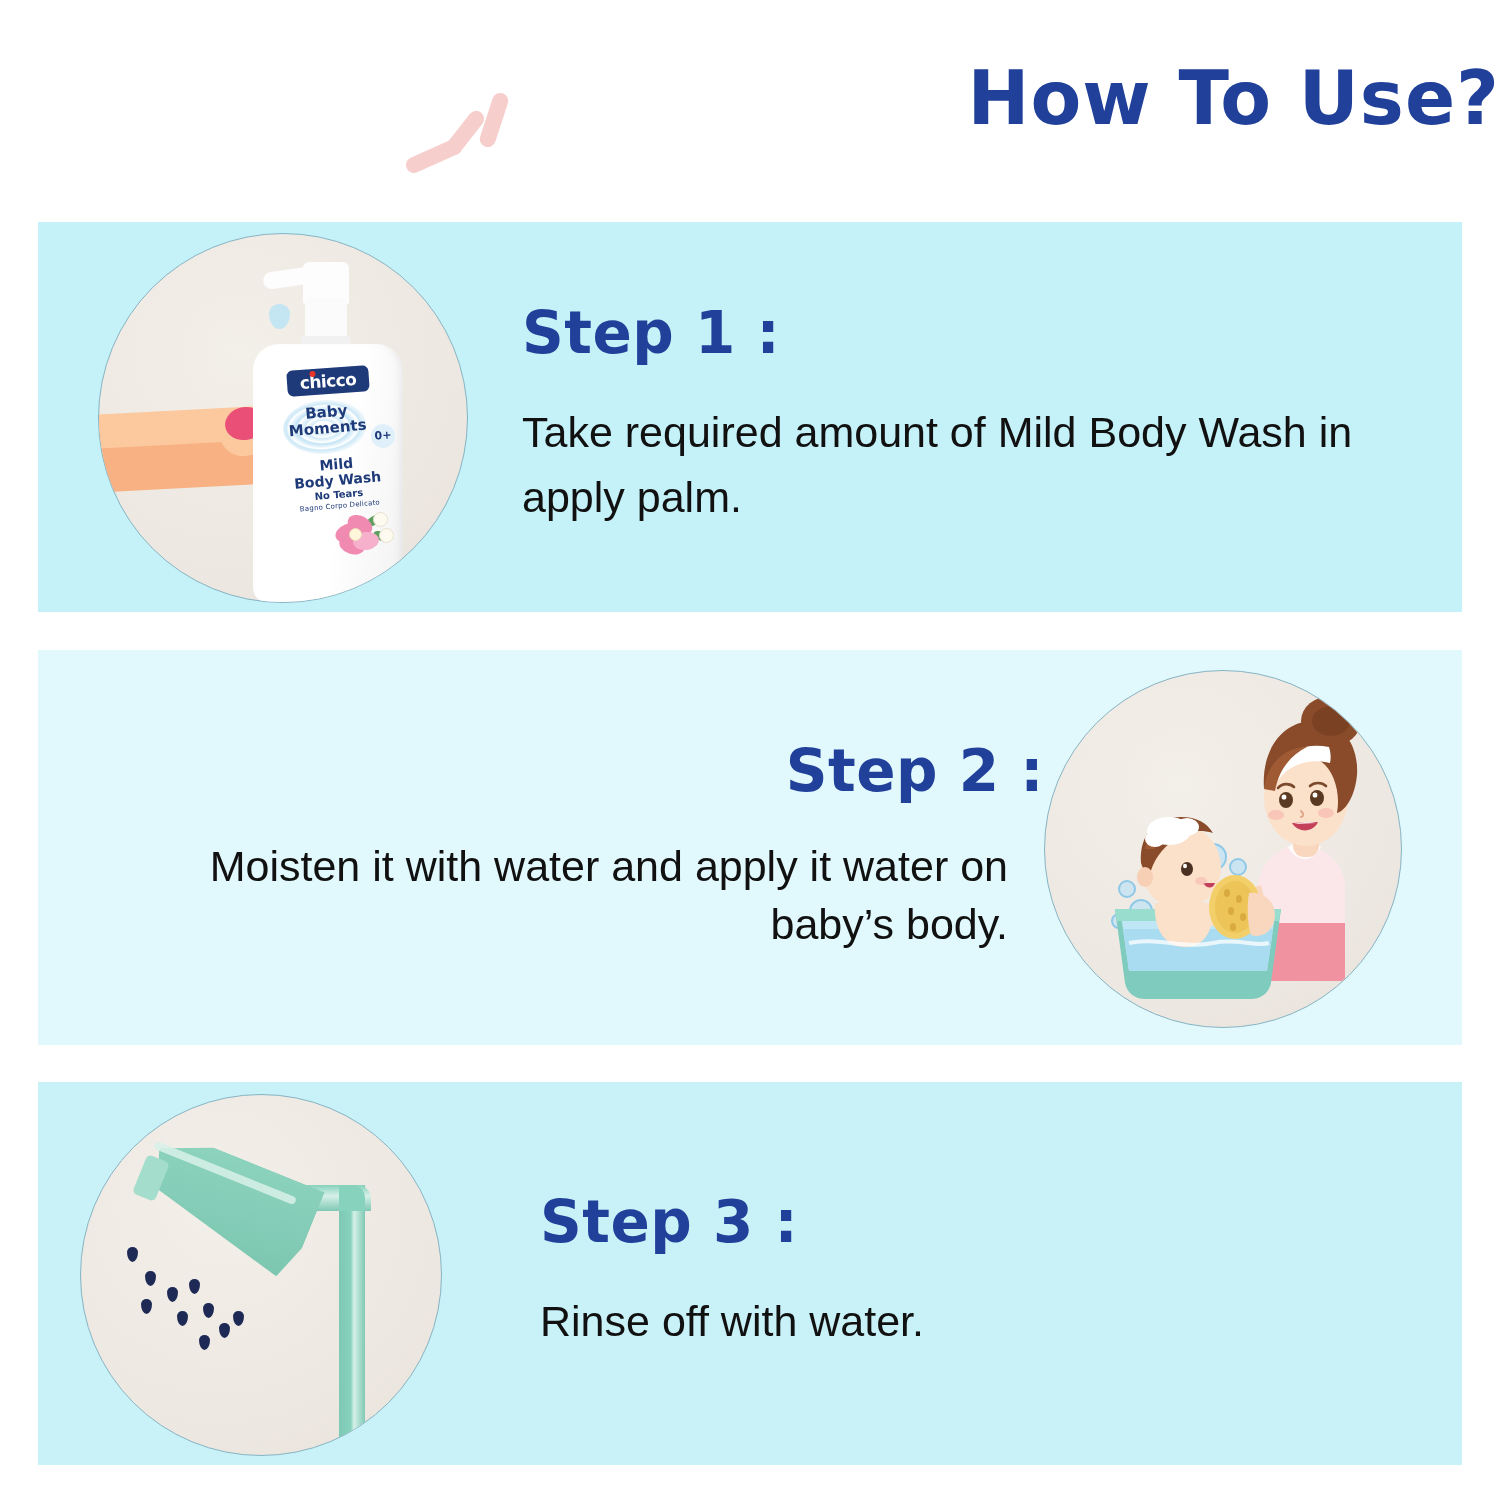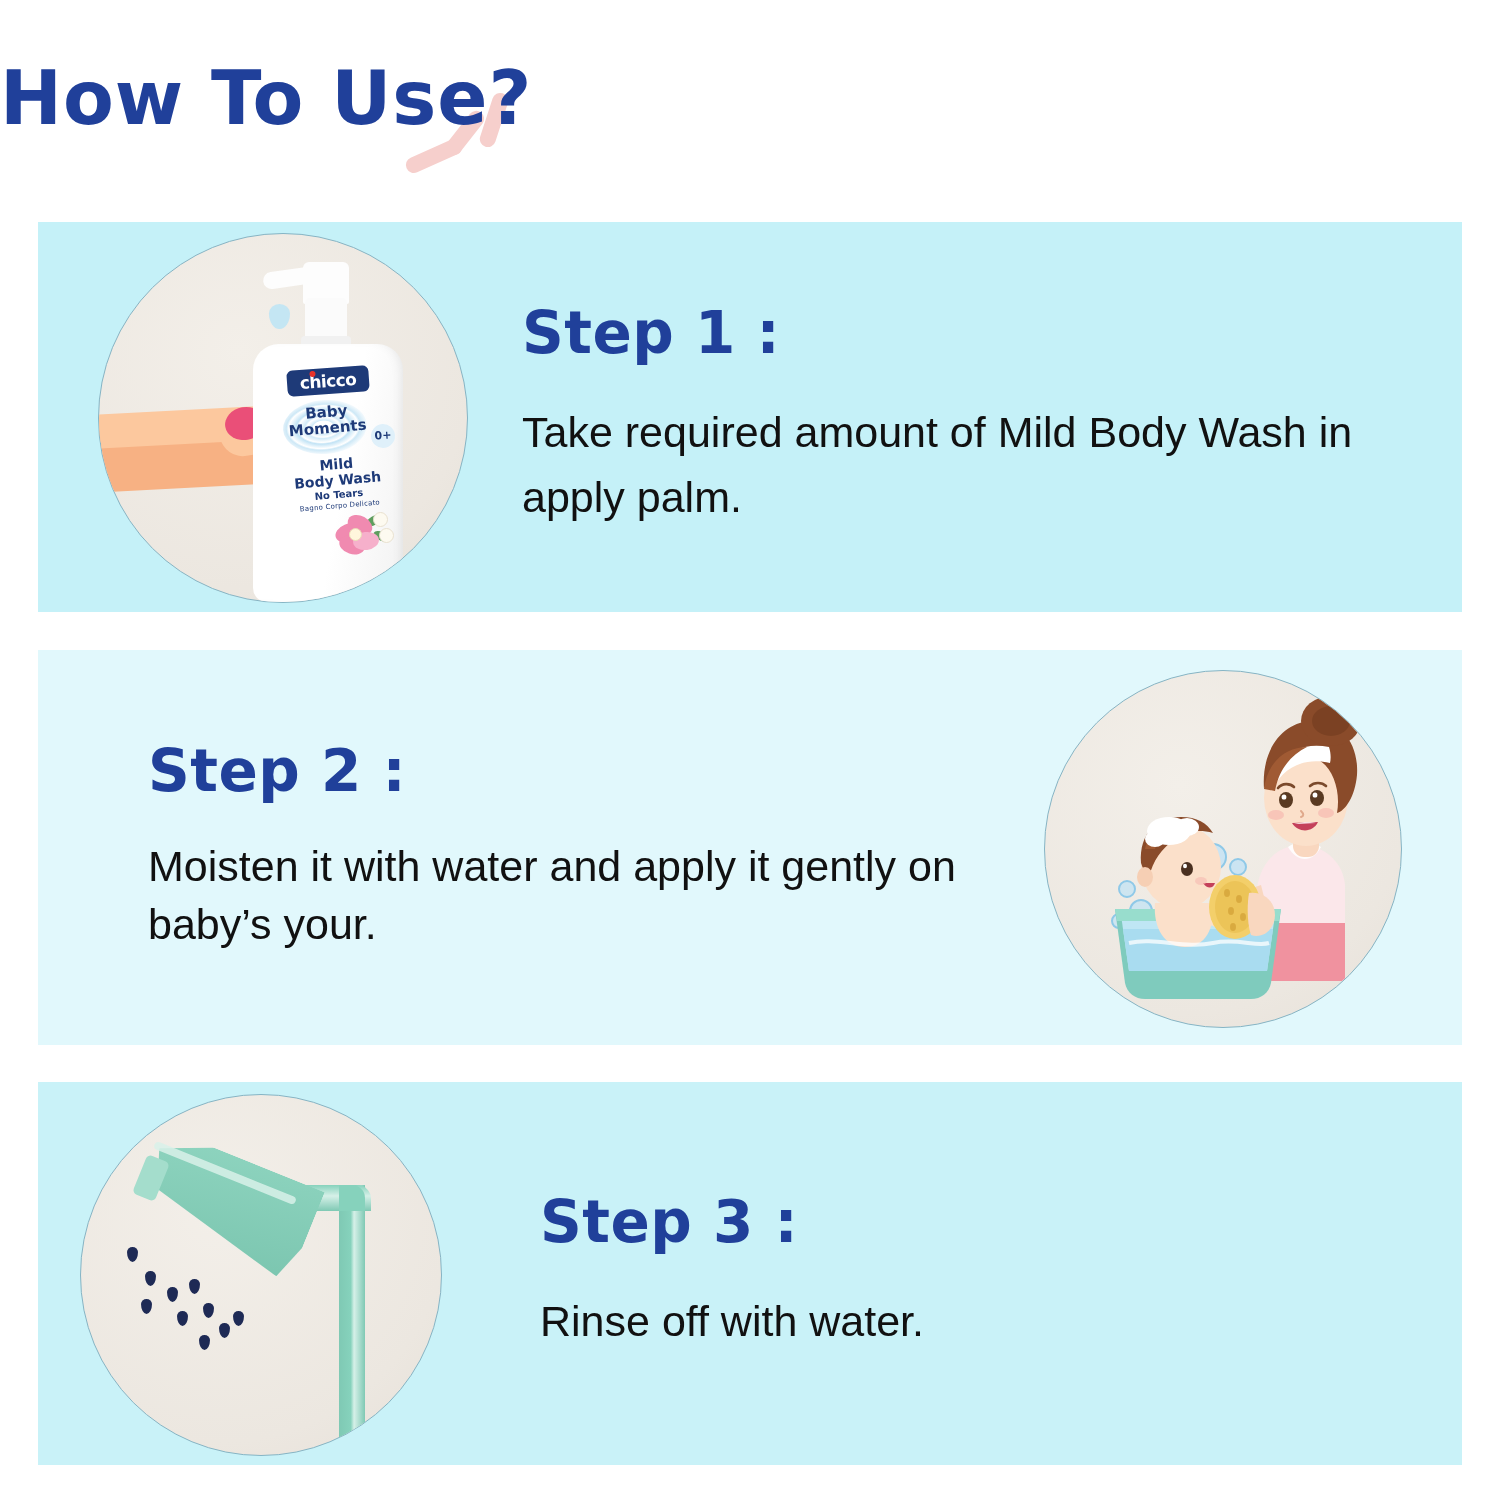--- a/index.html
+++ b/index.html
@@ -26,21 +26,21 @@
     left: 0;
     top: 60px;
     width: 1500px;
     height: 120px;
   }
   #page-title {
     position: absolute;
     left: 0;
     top: 0;
     width: 1500px;
-    text-align: left;
+    text-align: right;
     font-family: "DejaVu Sans", sans-serif;
     font-weight: bold;
     font-size: 74px;
     letter-spacing: 1px;
     color: #20409a;
     line-height: 1.05;
   }
   #sparkle {
     position: absolute;
     left: 424px;
@@ -68,21 +68,21 @@
   #panel-2 { top: 650px;  height: 395px; background: #e1f8fc; }
   #panel-3 { top: 1082px; height: 383px; background: #c9f2f8; }
 
   .panel-inner {
     position: relative;
     width: 100%;
     height: 100%;
     display: flex;
     align-items: center;
   }
-  .panel-inner.reverse { flex-direction: row-reverse; }
+  .panel-inner.reverse { flex-direction: row-reverse; text-align: right; }
 
   
   .figure {
     position: relative;
     flex: 0 0 auto;
     width: 368px;
     height: 368px;
   }
   #panel-1 .figure { margin-left: 60px; }
   #panel-2 .figure { margin-right: 62px; width: 356px; height: 356px; }
@@ -546,21 +546,21 @@
               <path d="M204 222 C218 220 230 230 230 244 C230 258 218 268 206 264 C202 252 202 234 204 222 Z" fill="#f9d7bf"></path>
             </g>
 
             <path d="M84 272 C110 266 140 278 168 272 C192 267 212 276 224 272" stroke="#ffffff" stroke-width="4" fill="none" stroke-opacity="0.75"></path>
           </svg>
         </div>
       </div>
 
       <div class="text-block">
         <div class="step-label">Step 2 :</div>
-        <p class="step-text">Moisten it with water and apply it gently on baby’s your.</p>
+        <p class="step-text">Moisten it with water and apply it water on baby’s body.</p>
       </div>
 
     </div>
   </section>
 
   <section class="panel" id="panel-3">
     <div class="panel-inner">
 
       <div class="figure">
         <div class="circle">

